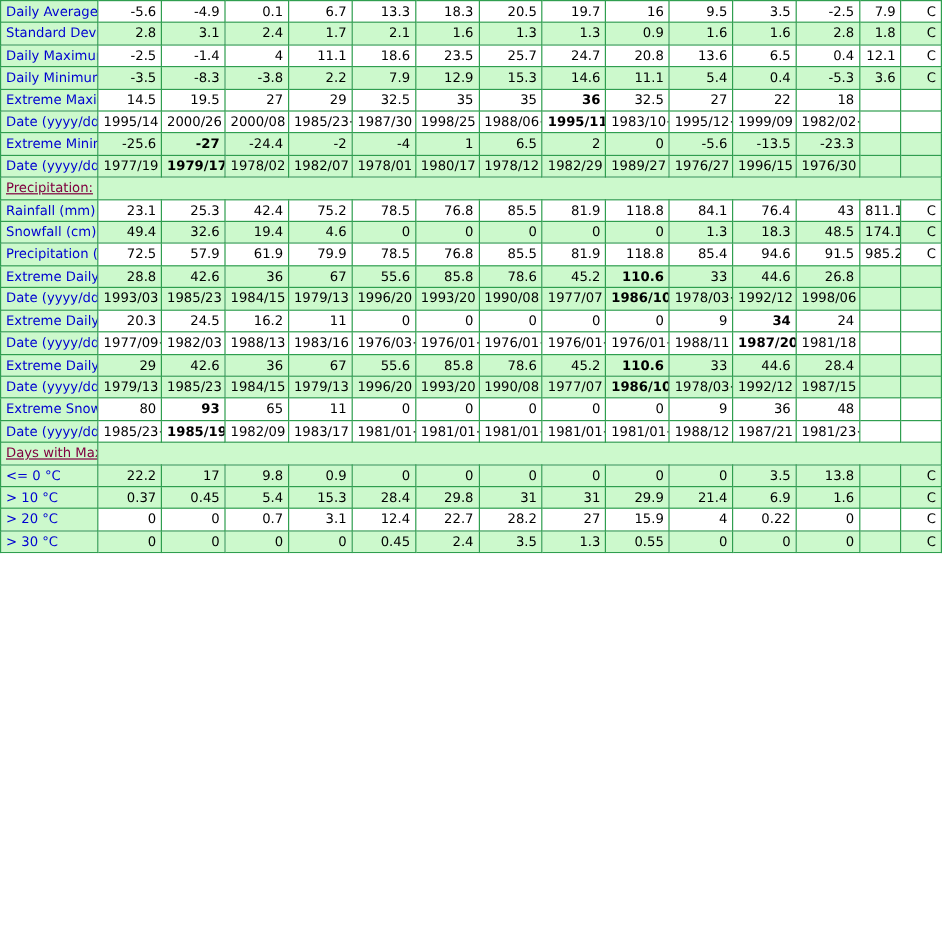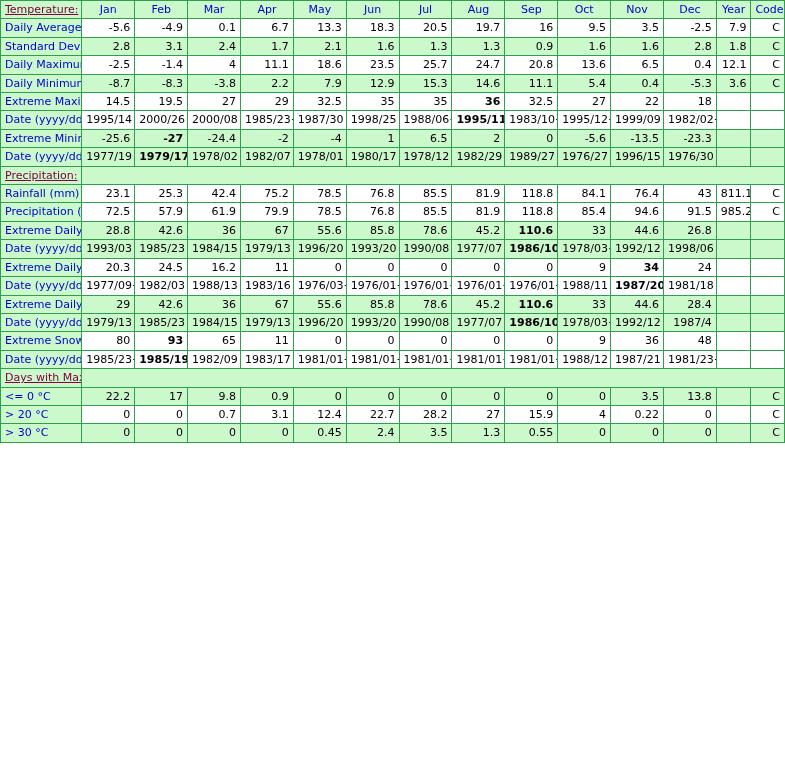--- a/index.html
+++ b/index.html
@@ -91,37 +91,20 @@
     <col class="c-mon">
       <col class="c-mon">
       <col class="c-mon">
       <col class="c-mon">
     <col class="c-mon">
       <col class="c-year">
       <col class="c-code">
   </colgroup>
   <tbody id="table-body">
       <tr>
-        <td class="section-cell">Temperature:</td>
-        <td class="hdr-mon">Jan</td>
-        <td class="hdr-mon">Feb</td>
-        <td class="hdr-mon">Mar</td>
-        <td class="hdr-mon">Apr</td>
-        <td class="hdr-mon">May</td>
-        <td class="hdr-mon">Jun</td>
-        <td class="hdr-mon">Jul</td>
-        <td class="hdr-mon">Aug</td>
-        <td class="hdr-mon">Sep</td>
-        <td class="hdr-mon">Oct</td>
-        <td class="hdr-mon">Nov</td>
-        <td class="hdr-mon">Dec</td>
-        <td class="hdr-mon">Year</td>
-        <td class="hdr-mon">Code</td>
-      </tr>
-      <tr>
         <td class="rowlabel">Daily Average (°C)</td>
         <td class="num bg-white">-5.6</td>
         <td class="num bg-white">-4.9</td>
         <td class="num bg-white">0.1</td>
         <td class="num bg-white">6.7</td>
         <td class="num bg-white">13.3</td>
         <td class="num bg-white">18.3</td>
         <td class="num bg-white">20.5</td>
         <td class="num bg-white">19.7</td>
         <td class="num bg-white">16</td>
@@ -160,21 +143,21 @@
         <td class="num bg-white">24.7</td>
         <td class="num bg-white">20.8</td>
         <td class="num bg-white">13.6</td>
         <td class="num bg-white">6.5</td>
         <td class="num bg-white">0.4</td>
         <td class="num bg-white">12.1</td>
         <td class="code bg-white">C</td>
       </tr>
       <tr>
         <td class="rowlabel">Daily Minimum (°C)</td>
-        <td class="num bg-green">-8.7</td>
+        <td class="num bg-green">-3.5</td>
         <td class="num bg-green">-8.3</td>
         <td class="num bg-green">-3.8</td>
         <td class="num bg-green">2.2</td>
         <td class="num bg-green">7.9</td>
         <td class="num bg-green">12.9</td>
         <td class="num bg-green">15.3</td>
         <td class="num bg-green">14.6</td>
         <td class="num bg-green">11.1</td>
         <td class="num bg-green">5.4</td>
         <td class="num bg-green">0.4</td>
@@ -265,20 +248,37 @@
         <td class="num bg-white">85.5</td>
         <td class="num bg-white">81.9</td>
         <td class="num bg-white">118.8</td>
         <td class="num bg-white">84.1</td>
         <td class="num bg-white">76.4</td>
         <td class="num bg-white">43</td>
         <td class="num bg-white">811.1</td>
         <td class="code bg-white">C</td>
       </tr>
       <tr>
+        <td class="rowlabel">Snowfall (cm)</td>
+        <td class="num bg-green">49.4</td>
+        <td class="num bg-green">32.6</td>
+        <td class="num bg-green">19.4</td>
+        <td class="num bg-green">4.6</td>
+        <td class="num bg-green">0</td>
+        <td class="num bg-green">0</td>
+        <td class="num bg-green">0</td>
+        <td class="num bg-green">0</td>
+        <td class="num bg-green">0</td>
+        <td class="num bg-green">1.3</td>
+        <td class="num bg-green">18.3</td>
+        <td class="num bg-green">48.5</td>
+        <td class="num bg-green">174.1</td>
+        <td class="code bg-green">C</td>
+      </tr>
+      <tr>
         <td class="rowlabel">Precipitation (mm)</td>
         <td class="num bg-white">72.5</td>
         <td class="num bg-white">57.9</td>
         <td class="num bg-white">61.9</td>
         <td class="num bg-white">79.9</td>
         <td class="num bg-white">78.5</td>
         <td class="num bg-white">76.8</td>
         <td class="num bg-white">85.5</td>
         <td class="num bg-white">81.9</td>
         <td class="num bg-white">118.8</td>
@@ -379,21 +379,21 @@
         <td class="num bg-green">1985/23</td>
         <td class="num bg-green">1984/15</td>
         <td class="num bg-green">1979/13</td>
         <td class="num bg-green">1996/20</td>
         <td class="num bg-green">1993/20</td>
         <td class="num bg-green">1990/08</td>
         <td class="num bg-green">1977/07</td>
         <td class="num bg-green b">1986/10</td>
         <td class="num bg-green">1978/03+</td>
         <td class="num bg-green">1992/12</td>
-        <td class="num bg-green">1987/4</td>
+        <td class="num bg-green">1987/15</td>
         <td class="num bg-green"></td>
         <td class="code bg-green"></td>
       </tr>
       <tr>
         <td class="rowlabel">Extreme Snow Depth (cm)</td>
         <td class="num bg-white">80</td>
         <td class="num bg-white b">93</td>
         <td class="num bg-white">65</td>
         <td class="num bg-white">11</td>
         <td class="num bg-white">0</td>
@@ -439,20 +439,37 @@
         <td class="num bg-green">0</td>
         <td class="num bg-green">0</td>
         <td class="num bg-green">0</td>
         <td class="num bg-green">0</td>
         <td class="num bg-green">3.5</td>
         <td class="num bg-green">13.8</td>
         <td class="num bg-green"></td>
         <td class="code bg-green">C</td>
       </tr>
       <tr>
+        <td class="rowlabel">&gt; 10 °C</td>
+        <td class="num bg-green">0.37</td>
+        <td class="num bg-green">0.45</td>
+        <td class="num bg-green">5.4</td>
+        <td class="num bg-green">15.3</td>
+        <td class="num bg-green">28.4</td>
+        <td class="num bg-green">29.8</td>
+        <td class="num bg-green">31</td>
+        <td class="num bg-green">31</td>
+        <td class="num bg-green">29.9</td>
+        <td class="num bg-green">21.4</td>
+        <td class="num bg-green">6.9</td>
+        <td class="num bg-green">1.6</td>
+        <td class="num bg-green"></td>
+        <td class="code bg-green">C</td>
+      </tr>
+      <tr>
         <td class="rowlabel">&gt; 20 °C</td>
         <td class="num bg-white">0</td>
         <td class="num bg-white">0</td>
         <td class="num bg-white">0.7</td>
         <td class="num bg-white">3.1</td>
         <td class="num bg-white">12.4</td>
         <td class="num bg-white">22.7</td>
         <td class="num bg-white">28.2</td>
         <td class="num bg-white">27</td>
         <td class="num bg-white">15.9</td>

